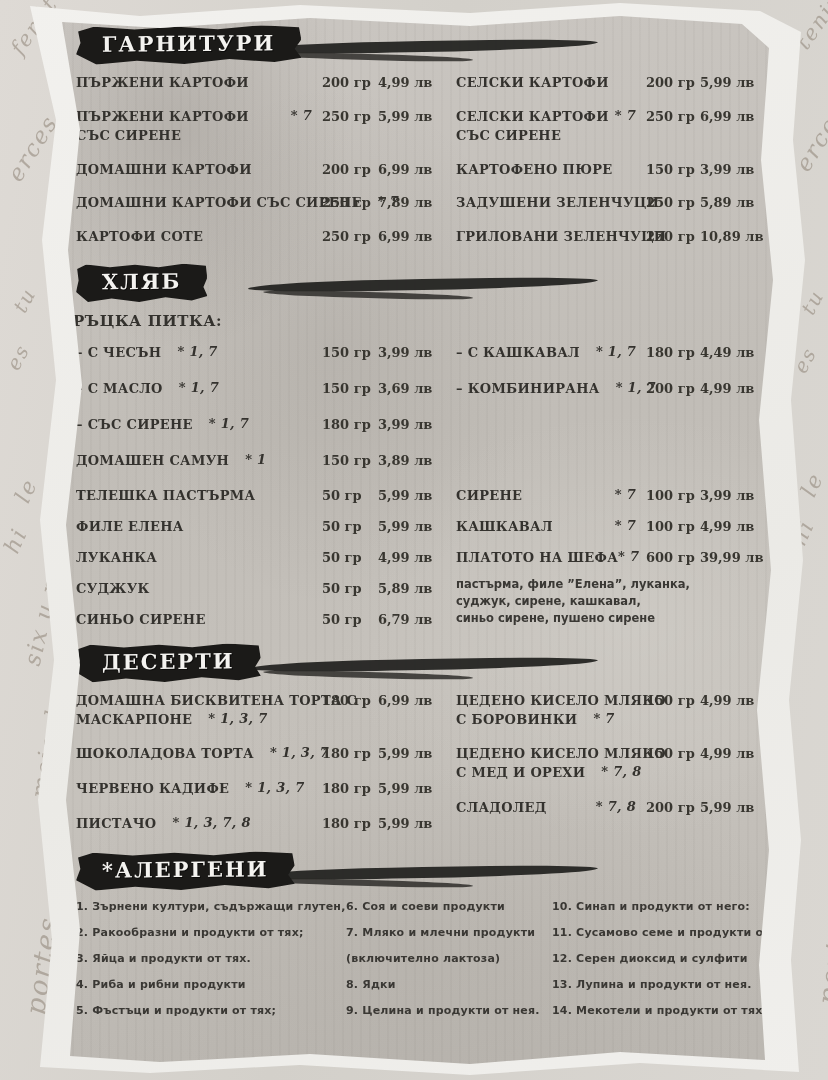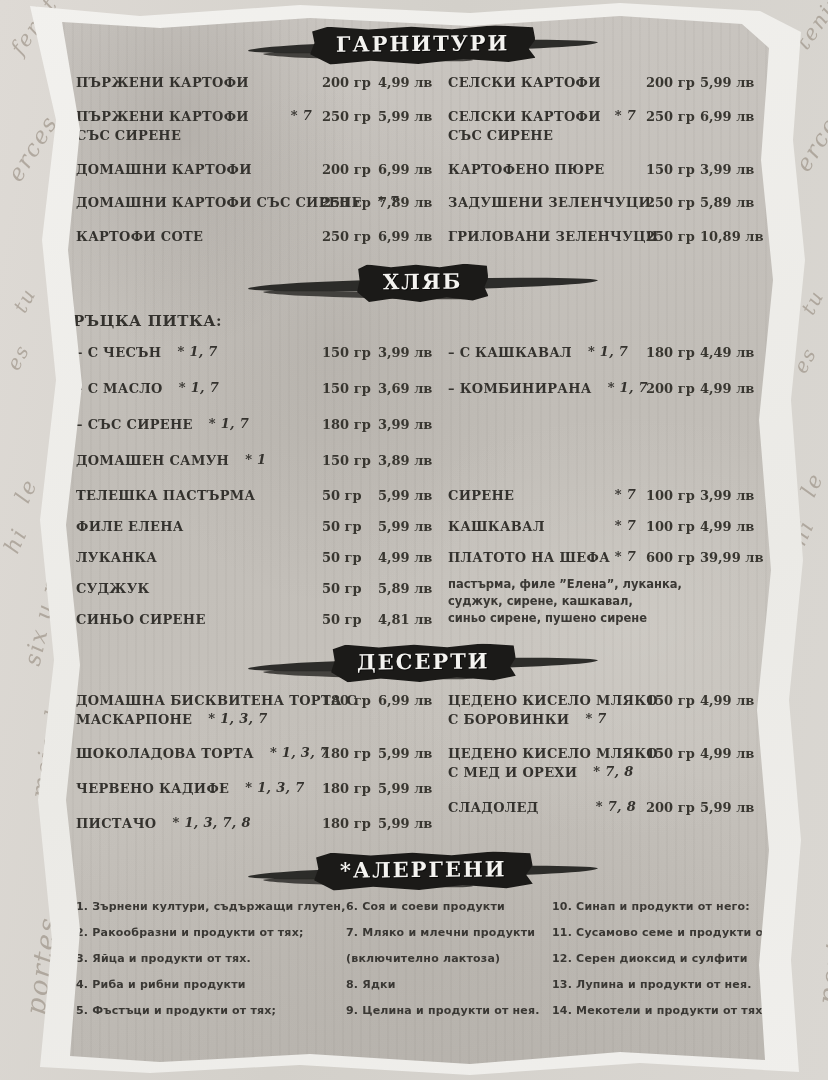--- a/index.html
+++ b/index.html
@@ -34,41 +34,41 @@
       linear-gradient(175deg,#cac6c1 0%,#c1bdb7 40%,#c6c2bc 70%,#bab6b0 100%);
     clip-path:polygon(62px 22px,160px 28px,310px 18px,470px 26px,620px 16px,742px 24px,769px 48px,
       761px 160px,773px 280px,759px 420px,771px 570px,757px 710px,769px 850px,759px 965px,765px 1060px,
       620px 1052px,470px 1064px,310px 1054px,160px 1062px,70px 1056px,
       80px 930px,66px 800px,80px 665px,66px 525px,82px 385px,68px 250px,80px 130px);
     filter:drop-shadow(-3px 3px 4px rgba(60,55,50,.30));
   }
   .content{position:absolute; left:76px; right:58px; top:24px;}
 
   
-  .banner-wrap{position:relative; text-align:center; margin:2px 0 10px;}
+  .banner-wrap{position:relative; margin:2px 0 10px;}
   .banner-tail{
     position:absolute; left:50%; top:15px; width:350px; height:11px; margin-left:-175px;
     background:#201f1d; transform:rotate(-1.2deg); border-radius:45% 55% 50% 50%/60% 50% 60% 50%; opacity:.92;
   }
   .banner-tail2{
     position:absolute; left:50%; top:28px; width:210px; height:6px; margin-left:-160px;
     background:#242320; transform:rotate(1.6deg); border-radius:50%/60%; opacity:.8;
   }
   .banner{
     position:relative; display:inline-block; margin:0; background:#1b1a18; color:#f4f3f0;
     font:700 21px "DejaVu Serif", serif; letter-spacing:2px; padding:5px 26px 8px;
     transform:rotate(-.5deg); text-shadow:1px 1px 0 rgba(0,0,0,.55);
     clip-path:polygon(1% 12%,8% 0,26% 8%,45% 2%,63% 9%,82% 0,99% 6%,100% 38%,97% 62%,100% 86%,88% 97%,68% 88%,48% 100%,27% 90%,9% 99%,0 72%,2% 42%);
   }
   .subtitle{
     transform:translateX(-14px); font:700 15px "DejaVu Serif", serif;
     color:#34322e; letter-spacing:.6px; margin:0 0 14px;
   }
   
-  .cols{display:grid; grid-template-columns:368px 1fr; column-gap:4px; color:#34322e;}
+  .cols{display:grid; grid-template-columns:368px 1fr; column-gap:12px; color:#34322e;}
   .item{display:grid; grid-template-columns:1fr 50px 66px; column-gap:6px; align-items:start;}
   .col.right .item{grid-template-columns:1fr 48px 70px;}
   .sec-garnituri .item{margin-bottom:15px;}
   .sec-hlyab .item{margin-bottom:17px;}
   .sec-mezeta .item{margin-bottom:12px;}
   .sec-deserti .item{margin-bottom:16px;}
   .name{min-width:0;}
   .nline{display:flex; white-space:nowrap; font:700 13px "DejaVu Serif", serif; letter-spacing:.3px; line-height:1.45;}
   .marker{font:700 italic 13px "DejaVu Serif", serif; margin-left:16px;}
   .marker.right{margin-left:auto; margin-right:4px;}
@@ -354,21 +354,21 @@
     <div class="price">5,89 лв</div>
 
   </div>
                 <div class="item">
     <div class="name">
                     <div class="nline">
                       <span class="ntext">СИНЬО СИРЕНЕ</span>
                     </div>
                   </div>
     <div class="qty">50 гр</div>
-    <div class="price">4,81 лв</div>
+    <div class="price">6,79 лв</div>
 
   </div>
               </div>
       <div class="col right">
                 <div class="item">
     <div class="name">
                     <div class="nline">
                       <span class="ntext">СИРЕНЕ</span>
                       <span class="marker right">* 7</span>
                     </div>

